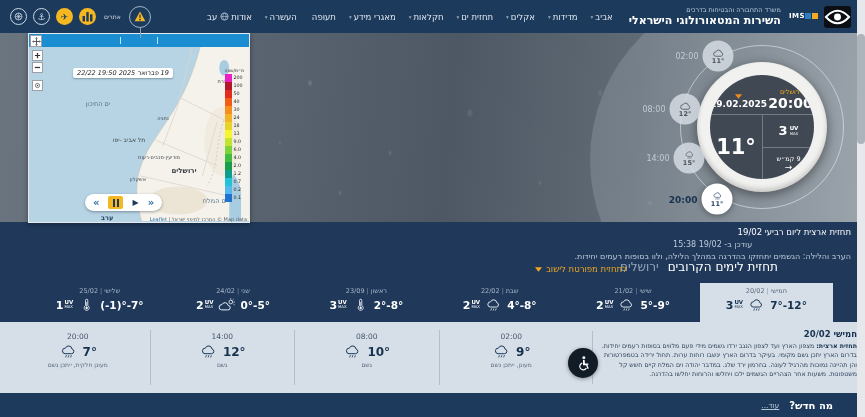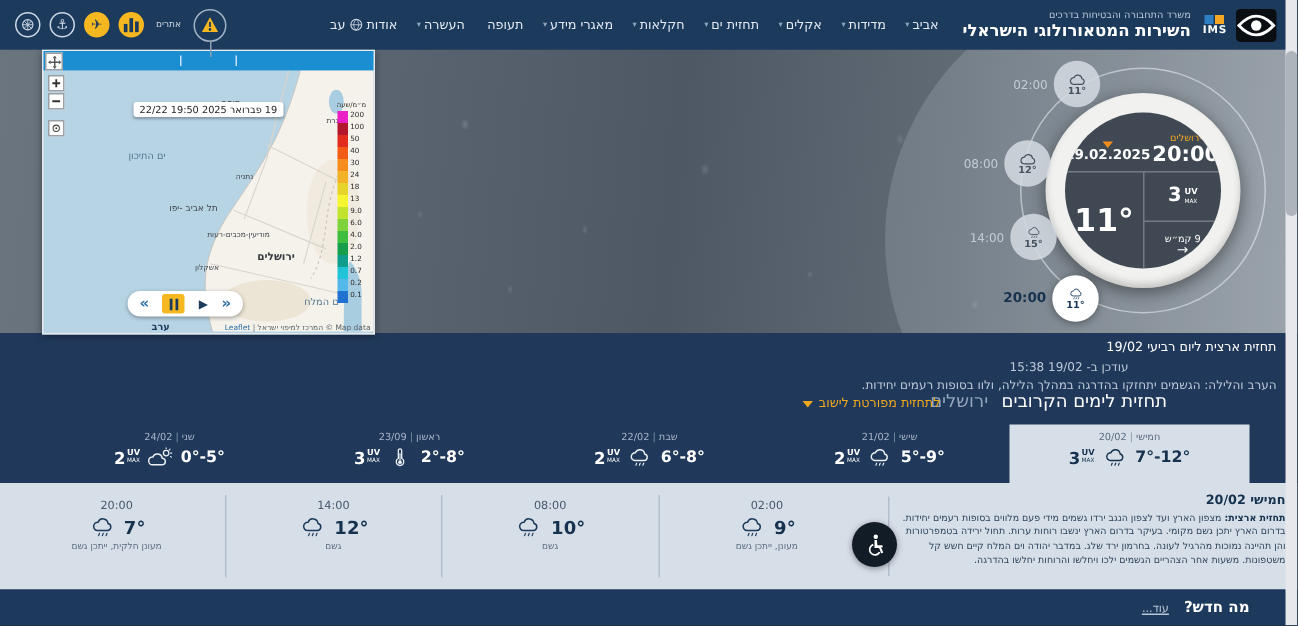--- a/index.html
+++ b/index.html
@@ -7,21 +7,21 @@
   body { background:#222; font-family:"DejaVu Sans","Liberation Sans",sans-serif; }
   .page { position:relative; width:865px; height:417px; margin:0 auto; overflow:hidden;
           background:#1d3a5c; direction:rtl; }
 
   
   .hdr { position:absolute; top:0; left:0; right:0; height:33px; background:#1c3a5c;
          display:flex; align-items:center; padding:0 14px 0 10px; z-index:30; }
   .brand { display:flex; align-items:center; gap:6px; }
   .logobox { width:27px; height:22px; background:#0b0f14; border-radius:3px;
              display:grid; place-items:center; }
-  .imsmark { display:flex; flex-direction:column; align-items:center; line-height:1;justify-content:space-between; }
+  .imsmark { display:flex; flex-direction:row; align-items:center; line-height:1;justify-content:space-between; }
   .imssq { display:flex; gap:1px; margin-bottom:1px; }
   .imssq i { width:6px; height:6px; display:block; }
   .imssq .sq1 { background:#f5a623; } .imssq .sq2 { background:#2b7fc2; }
   .imstxt { font-size:7px; font-weight:bold; color:#fff; letter-spacing:.5px; }
   .brandtxt { text-align:right; line-height:1.25; margin-right:2px; }
   .ministry { font-size:6.5px; color:#b9c7d6; }
   .service  { font-size:11px; font-weight:bold; color:#fff; }
   .nav { display:flex; align-items:center; gap:13px; margin-right:16px;
          font-size:8.5px; color:#e3eaf2; white-space:nowrap; }
   .navitem { display:inline-flex; align-items:center; gap:2px; cursor:pointer; }
@@ -109,23 +109,23 @@
              white-space:nowrap; }
   .citylbl.city-lg { font-size:7px; font-weight:bold; color:#33393f; }
   .citylbl.city-sm { font-size:5px; }
   .citylbl.sea { color:#54788f; font-size:6.5px; }
   .panbtn { position:absolute; left:1px; top:1px; width:12px; height:12px; background:#fff;
             border:1px solid #9aa0a6; display:grid; place-items:center; z-index:6; cursor:pointer; }
   .panbtn svg { width:9px; height:9px; }
   .zbtn { position:absolute; left:3px; width:11px; height:11px; background:#fff;
           border:1px solid #9aa0a6; color:#333; font-size:9px; line-height:9px; font-weight:bold;
           display:grid; place-items:center; cursor:pointer; z-index:6; }
-  .tschip { position:absolute; left:60px; top:21px; background:#fff; border-radius:2px;
+  .tschip { position:absolute; left:44px; top:21px; background:#fff; border-radius:2px;
             padding:1px 4px; font-size:6.5px; color:#222; box-shadow:0 1px 2px rgba(0,0,0,.3);
-            z-index:6; white-space:nowrap; }
+            z-index:6; white-space:nowrap;font-style:italic; }
   .scale { position:absolute; right:5px; top:21px; z-index:6; direction:ltr; }
   .scaleunit { font-size:4.5px; color:#333; text-align:right; margin-bottom:1px; }
   .srow { display:flex; align-items:center; height:8px; direction:ltr; }
   .ssw { width:7px; height:8px; }
   .slab { font-size:4.8px; color:#2b2b2b; margin-left:2px; line-height:1; }
   .playbar { position:absolute; left:56px; bottom:12px; height:17px; background:#fff;
              border-radius:9px; display:flex; align-items:center; gap:9px; padding:0 8px;
              direction:ltr; box-shadow:0 1px 3px rgba(0,0,0,.35); z-index:6; }
   .pbtn { font-size:10px; color:#2a6fa8; line-height:1; cursor:pointer; font-weight:bold; }
   .pbtn.dark { color:#1c3a5c; font-size:8px; }
@@ -647,21 +647,21 @@
               <span class="u1">UV</span>
               <span class="u2">MAX</span>
             </span>
           </span>
           <span class="dicon ic">
             <svg viewBox="0 0 24 24">
               <path d="M6.5 15.5h10.5a3.8 3.8 0 0 0 .6-7.5A5.5 5.5 0 0 0 7 6.6a4.3 4.3 0 0 0-.5 8.9z" fill="none" stroke="currentColor" stroke-width="1.6"></path>
               <path d="M8.5 18.5l-.9 2.4M12.5 18.5l-.9 2.4M16.5 18.5l-.9 2.4" stroke="currentColor" stroke-width="1.3" stroke-linecap="round"></path>
             </svg>
           </span>
-          <span class="dtemps">6°-8°</span>
+          <span class="dtemps">4°-8°</span>
         </div>
       </div>
 
       <div class="dcard">
         <div class="dhead">
           <span>ראשון</span><span class="sep">|</span><span>23/09</span>
         </div>
         <div class="dmain">
           <span class="uvb">
             <b>3</b>
@@ -697,20 +697,42 @@
             <svg viewBox="0 0 26 20">
               <circle cx="19.5" cy="5.5" r="2.8" fill="none" stroke="currentColor" stroke-width="1.3"></circle>
               <path d="M19.5 1.2v-1M24 5.5h1.3M22.6 2.4l.9-.9M24 9l1 .6" stroke="currentColor" stroke-width="1.1" stroke-linecap="round"></path>
               <path d="M5.5 17.5h9.5a3.4 3.4 0 0 0 .5-6.8A5 5 0 0 0 6 9.4a3.9 3.9 0 0 0-.5 8.1z" fill="none" stroke="currentColor" stroke-width="1.5"></path>
             </svg>
           </span>
           <span class="dtemps">0°-5°</span>
         </div>
       </div>
 
+      <div class="dcard">
+        <div class="dhead">
+          <span>שלישי</span><span class="sep">|</span><span>25/02</span>
+        </div>
+        <div class="dmain">
+          <span class="uvb">
+            <b>1</b>
+            <span class="uvstack">
+              <span class="u1">UV</span>
+              <span class="u2">MAX</span>
+            </span>
+          </span>
+          <span class="dicon ic">
+            <svg viewBox="0 0 24 24">
+              <path d="M10.4 4a1.9 1.9 0 0 1 3.8 0v9a4.3 4.3 0 1 1-3.8 0z" fill="none" stroke="currentColor" stroke-width="1.5"></path>
+              <circle cx="12.3" cy="17.3" r="2.1" fill="currentColor"></circle>
+              <path d="M12.3 15.3V7" stroke="currentColor" stroke-width="1.3"></path>
+            </svg>
+          </span>
+          <span class="dtemps">(-1)°-7°</span>
+        </div>
+      </div>
     </div>
 
   <div class="hourly">
     <div class="natblock">
       <div class="nattitle">
         <span>חמישי</span>
         <span>20/02</span>
       </div>
       <div class="nattxt">
         <b>תחזית ארצית:</b>

